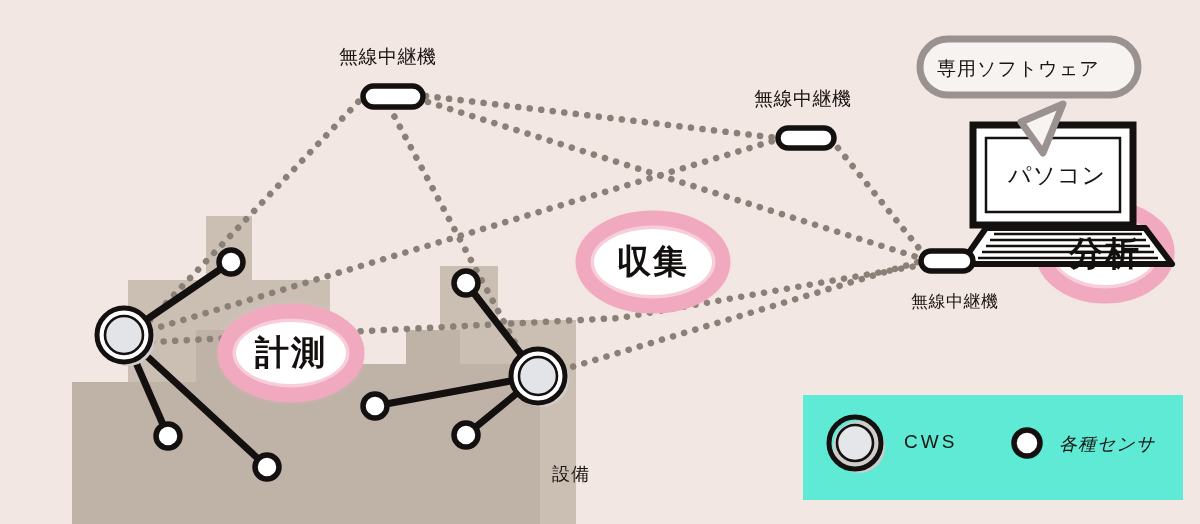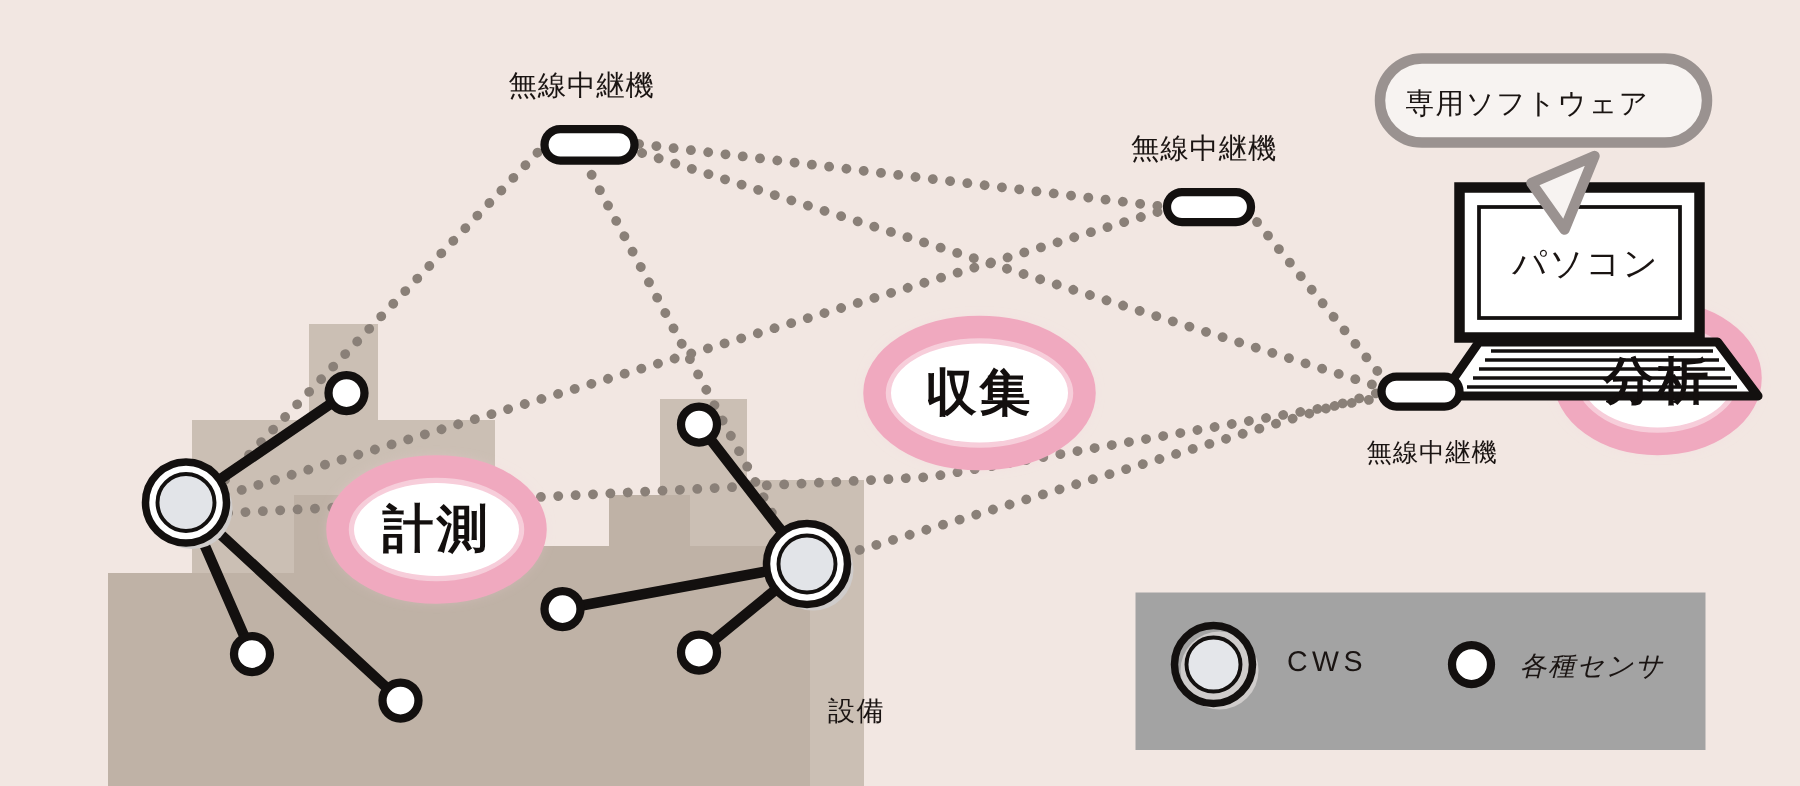--- a/index.html
+++ b/index.html
@@ -147,21 +147,21 @@
   <div class="ring-text" style="left:223px;top:327px;width:136px;height:52px;">計測</div>
   <div class="ring-text" style="left:1041px;top:228px;width:128px;height:52px;">分析</div>
 
   <div class="lbl lbl-relay" style="left:339px;top:44px;">無線中継機</div>
   <div class="lbl lbl-relay" style="left:754px;top:86px;">無線中継機</div>
   <div class="lbl lbl-base" style="left:911px;top:290px;">無線中継機</div>
   <div class="lbl lbl-fac" style="left:552px;top:462px;">設備</div>
   <div class="lbl lbl-pc" style="left:1008px;top:160px;">パソコン</div>
   <div class="lbl lbl-bubble" style="left:937px;top:56px;">専用ソフトウェア</div>
 
-  <div style="position:absolute;left:757px;top:395px;width:380px;height:105px;background:#a3a3a3;">
+  <div style="position:absolute;left:803px;top:395px;width:380px;height:105px;background:#5eead4;">
     <svg width="380" height="105" viewBox="0 0 380 105" style="display:block;">
       <g>
         <circle cx="56" cy="52" r="26" fill="#cfcccb"></circle>
         <circle cx="52" cy="48" r="26" fill="none" stroke="#13100f" stroke-width="5"></circle>
         <circle cx="52" cy="48" r="18" fill="#e4e6ea" stroke="#13100f" stroke-width="2.6"></circle>
       </g>
       <g>
         <circle cx="224" cy="48" r="13" fill="#ffffff" stroke="#13100f" stroke-width="5.5"></circle>
       </g>
     </svg>

